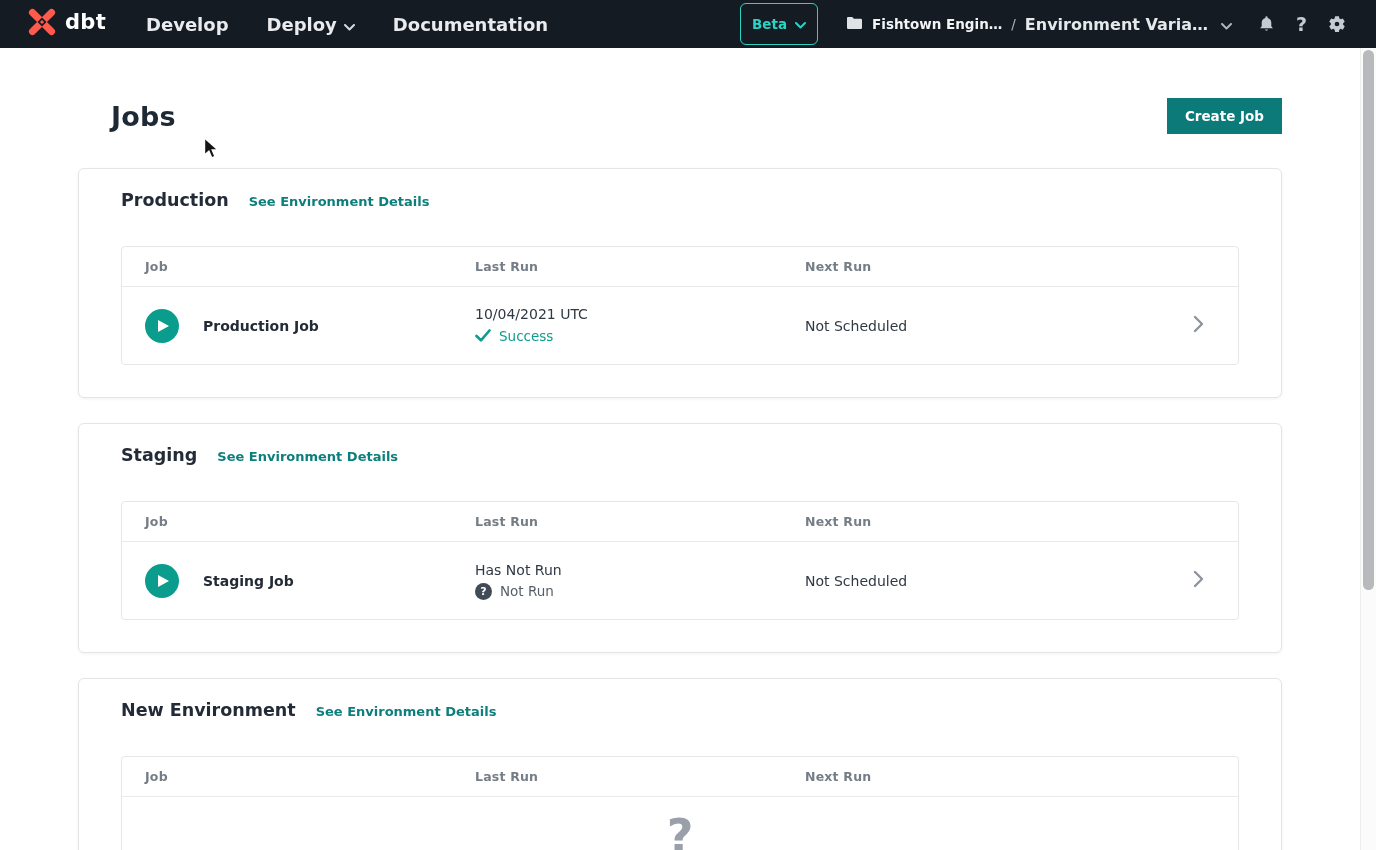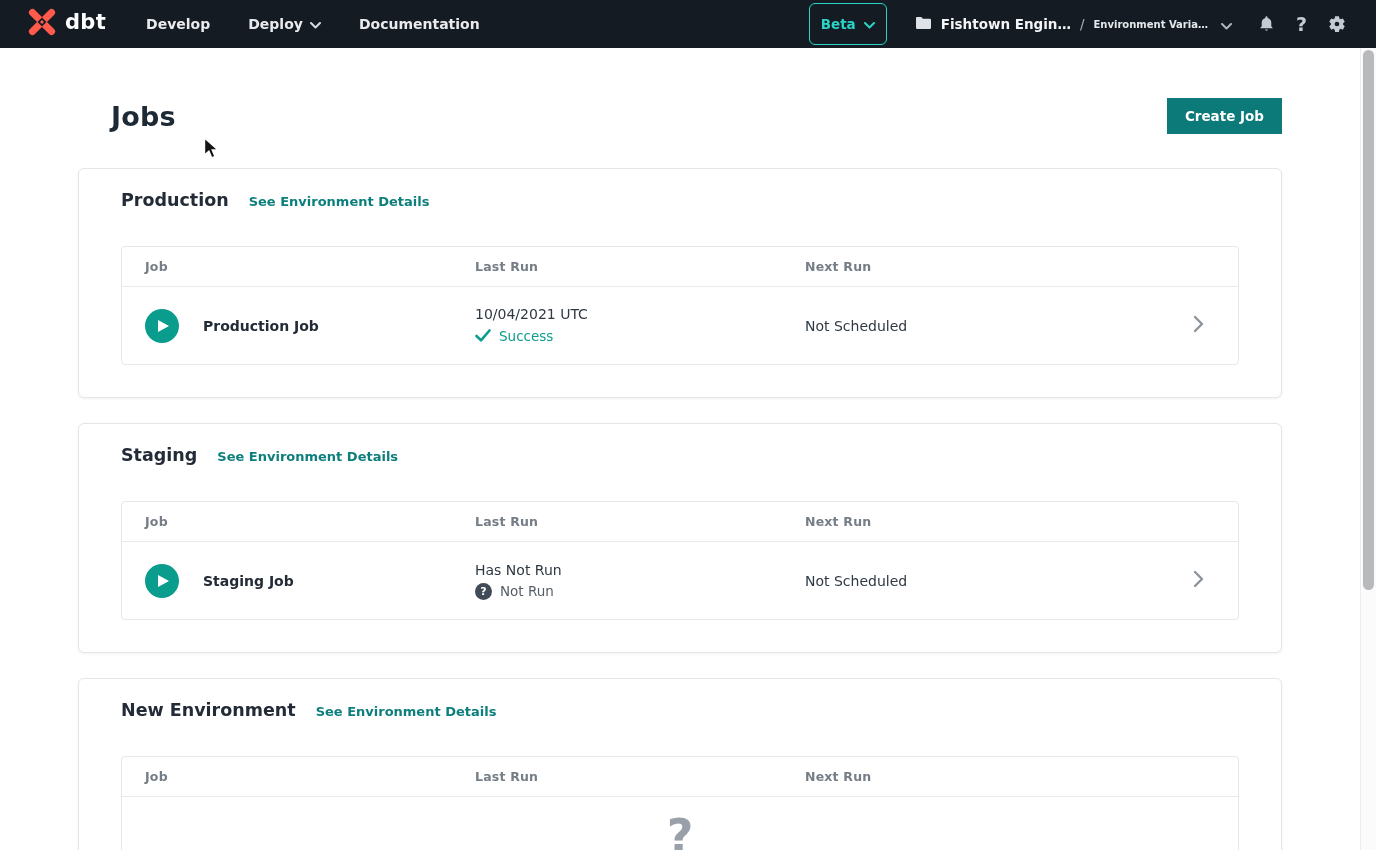--- a/index.html
+++ b/index.html
@@ -5,28 +5,28 @@
   * { margin:0; padding:0; box-sizing:border-box; }
   html,body { width:1376px; height:850px; overflow:hidden; background:#ffffff;
     font-family:"DejaVu Sans","Liberation Sans",sans-serif; }
 
   
   .navbar { position:relative; width:1376px; height:48px; background:#141b23;
     display:flex; align-items:center; padding:0 16px; z-index:5; }
   .logo { display:flex; align-items:center; gap:7px; margin-left:10px; margin-right:40px; }
   .logo-text { color:#ffffff; font-size:21px; font-weight:700; letter-spacing:.3px; line-height:1; padding-bottom:3px; }
   .nav-items { display:flex; align-items:center; gap:38px; }
-  .nav-item { color:#e9ebee; font-size:14px; font-weight:700; display:flex; align-items:center; gap:7px; cursor:pointer; }
+  .nav-item { color:#e9ebee; font-size:18px; font-weight:700; display:flex; align-items:center; gap:7px; cursor:pointer; }
   .nav-spacer { flex:1; }
   .beta-btn { display:flex; align-items:center; gap:8px; border:1.5px solid #2bd3c5; border-radius:6px;
     color:#2bd3c5; font-size:13.5px; font-weight:700; padding:12px 11px; cursor:pointer; }
   .breadcrumb { display:flex; align-items:center; gap:9px; margin-left:28px; }
   .crumb-project { color:#f2f4f6; font-size:13.5px; font-weight:700; }
   .crumb-sep { color:#aeb5bc; font-size:13.5px; }
-  .crumb-page { color:#e6e9ec; font-size:10px; font-weight:600; }
+  .crumb-page { color:#e6e9ec; font-size:16px; font-weight:600; }
   .nav-icons { display:flex; align-items:center; gap:21px; margin-left:26px; margin-right:14px; }
   .nav-icon { display:flex; align-items:center; justify-content:center; cursor:pointer; }
   .qmark { color:#c5cbd2; font-size:19px; font-weight:700; line-height:1; }
 
   
   .main { width:1360px; padding:0 78px; }
   .page-header { display:flex; align-items:center; justify-content:space-between; margin-top:50px; margin-bottom:34px;margin-left:33px; }
   .page-title { font-size:27px; font-weight:700; color:#1e2936; letter-spacing:.2px; }
   .create-job-btn { background:#0b7a78; color:#ffffff; border:none; border-radius:0;
     font-size:13.5px; font-weight:600; padding:10px 18px; cursor:pointer;

